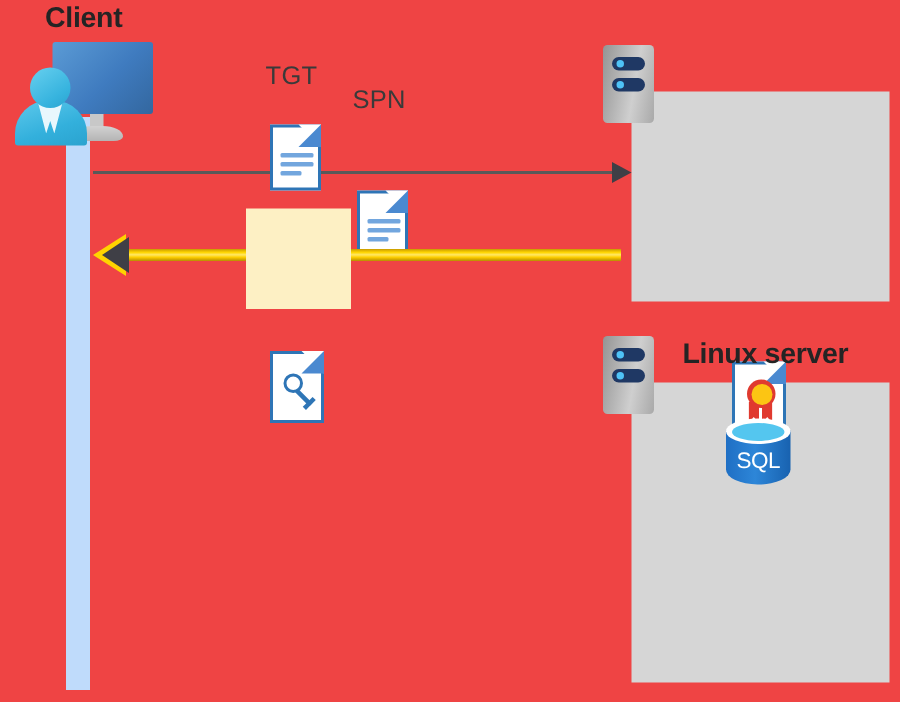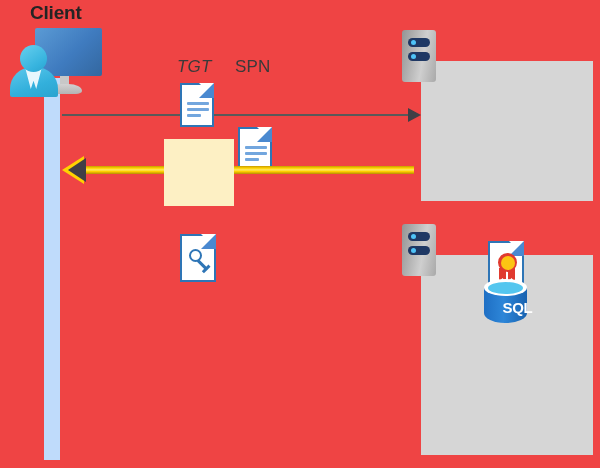--- a/index.html
+++ b/index.html
@@ -131,21 +131,21 @@
   #doc-spn { left: 238px; top: 83px; }
   .doc-sm .l1 { left: 5px; top: 17px; width: 22px; }
   .doc-sm .l2 { left: 5px; top: 23px; width: 22px; }
   .doc-sm .l3 { left: 5px; top: 29px; width: 14px; }
 
   .doc-label {
     font-size: 17px;
     color: #3a3a3a;
     letter-spacing: 0.2px;
   }
-  #label-tgt { left: 177px; top: 57px; font-style: italic; }
+  #label-tgt { left: 177px; top: 41px; }
   #label-spn { left: 235px; top: 57px; }
 
   
   #highlight-box {
     left: 164px; top: 139px; width: 70px; height: 67px;
     background: #fdf0c4;
   }
   #doc-key { left: 180px; top: 146px; width: 36px; height: 48px; }
   .key-glyph {
     position: absolute;
@@ -225,24 +225,23 @@
     position: absolute;
     left: 4px; top: 3px; width: 35px; height: 12px;
     background: #54c6ef;
     border-radius: 50%;
   }
   .db-text {
     position: absolute;
     left: 0; top: 20px; width: 43px;
     text-align: center;
     color: #ffffff;
-    font-weight: bold;
+    font-weight: normal;
     font-size: 15px;
     letter-spacing: -0.3px;
-    padding-left: 12px;
   }
 
   
   #gray-line {
     left: 62px; top: 114px; width: 352px; height: 2px;
     background: #595959;
   }
   #gray-arrowhead {
     left: 408px; top: 108px;
     width: 0; height: 0;
@@ -349,20 +348,21 @@
   </div>
 
   <div class="abs server-icon" id="linux-server">
     <div class="server-pill p1">
         <div class="server-led"></div>
       </div>
     <div class="server-pill p2">
         <div class="server-led"></div>
       </div>
   </div>
+  <div class="abs title" id="linux-title">Linux server</div>
 
   <div class="abs" id="sql-icon">
     <div class="db-body"></div>
     <div class="db-top-outer"></div>
     <div class="db-top-inner"></div>
     <div class="db-text">SQL</div>
   </div>
 
 
 </div>

